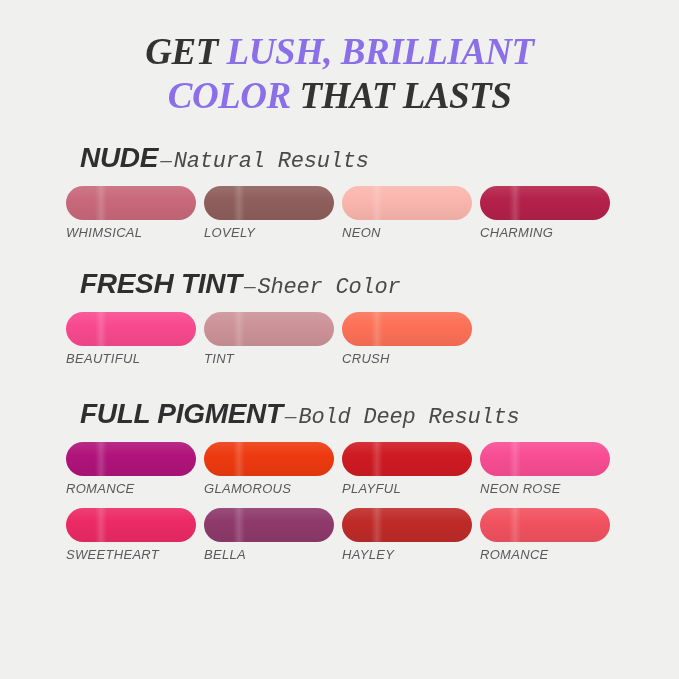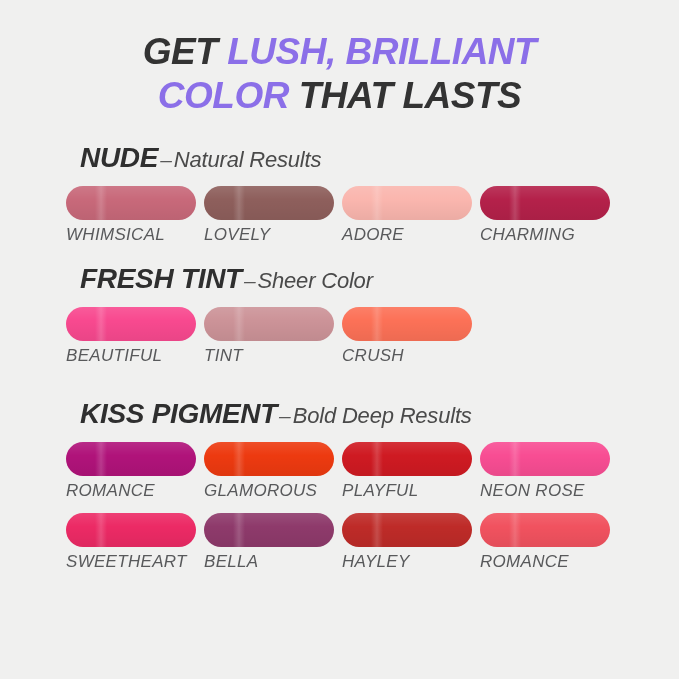--- a/index.html
+++ b/index.html
@@ -21,21 +21,21 @@
     background: #f0f0ef;
     box-sizing: border-box;
   }
 
   
   .headline {
     padding: 30px 60px 0 60px;
     text-align: center;
   }
   .headline-line {
-    font-family: Liberation Sans, sans-serif;
+    font-family: Liberation Serif, serif;
     font-weight: bold;
     font-style: italic;
     font-size: 37px;
     line-height: 44px;
     letter-spacing: -0.5px;
     white-space: nowrap;
   }
   .hl-dark  { color: #333333; }
   .hl-accent{ color: #8b6fe8; }
 
@@ -59,21 +59,21 @@
     letter-spacing: -0.3px;
   }
   .section-dash {
     font-family: "Liberation Sans", sans-serif;
     font-style: italic;
     font-size: 21px;
     color: #585858;
     padding: 0 2px;
   }
   .section-sub {
-    font-family: Liberation Sans, sans-serif;
+    font-family: Liberation Mono, monospace;
     font-style: italic;
     font-weight: normal;
     font-size: 22px;
     color: #4a4a4a;
     letter-spacing: -0.2px;
     text-align: center;
   }
 
   
   .swatch-grid {
@@ -114,28 +114,28 @@
     left: 0; right: 0; top: 0; bottom: 0;
     background: linear-gradient(to bottom,
        rgba(255,255,255,0.10),
        rgba(255,255,255,0.00) 40%,
        rgba(0,0,0,0.06));
   }
   .swatch-label {
     margin-top: 5px;
     font-family: "Liberation Sans", sans-serif;
     font-style: italic;
-    font-size: 17px;
+    font-size: 13px;
     letter-spacing: 0.3px;
     color: #58595b;
     white-space: nowrap;
   }
 
   .sec-gap-nude   { margin-top: 8px; }
-  .sec-gap-tint   { margin-top: 8px; }
+  .sec-gap-tint   { margin-top: 18px; }
   .sec-gap-full   { margin-top: 22px; }
 </style>
 </head>
 <body style="background: rgb(240, 240, 239);">
 
 <div id="page">
 
   <div class="headline">
     <div class="headline-line">
       <span class="hl-dark">GET </span><span class="hl-accent">LUSH, BRILLIANT</span>
@@ -155,21 +155,21 @@
         <div class="swatch-cell">
           <div class="swatch" style="background-color: rgb(200, 105, 122);"></div>
           <div class="swatch-label">WHIMSICAL</div>
         </div>
         <div class="swatch-cell">
           <div class="swatch" style="background-color: rgb(142, 95, 92);"></div>
           <div class="swatch-label">LOVELY</div>
         </div>
         <div class="swatch-cell">
           <div class="swatch" style="background-color: rgb(250, 182, 174);"></div>
-          <div class="swatch-label">ADORE</div>
+          <div class="swatch-label">NEON</div>
         </div>
         <div class="swatch-cell">
           <div class="swatch" style="background-color: rgb(180, 33, 74);"></div>
           <div class="swatch-label">CHARMING</div>
         </div>
       </div>
     </div>
 
     <div class="section sec-gap-tint">
       <div class="section-head">
@@ -186,21 +186,21 @@
         </div>
         <div class="swatch-cell">
           <div class="swatch" style="background-color: rgb(252, 113, 87);"></div>
           <div class="swatch-label">CRUSH</div>
         </div>
       </div>
     </div>
 
     <div class="section sec-gap-full">
       <div class="section-head">
-        <span class="section-title">KISS PIGMENT</span><span class="section-dash">–</span><span class="section-sub">Bold Deep Results</span>
+        <span class="section-title">FULL PIGMENT</span><span class="section-dash">–</span><span class="section-sub">Bold Deep Results</span>
       </div>
       <div class="swatch-grid">
         <div class="swatch-cell">
           <div class="swatch" style="background-color: rgb(176, 19, 122);"></div>
           <div class="swatch-label">ROMANCE</div>
         </div>
         <div class="swatch-cell">
           <div class="swatch" style="background-color: rgb(237, 58, 16);"></div>
           <div class="swatch-label">GLAMOROUS</div>
         </div>

